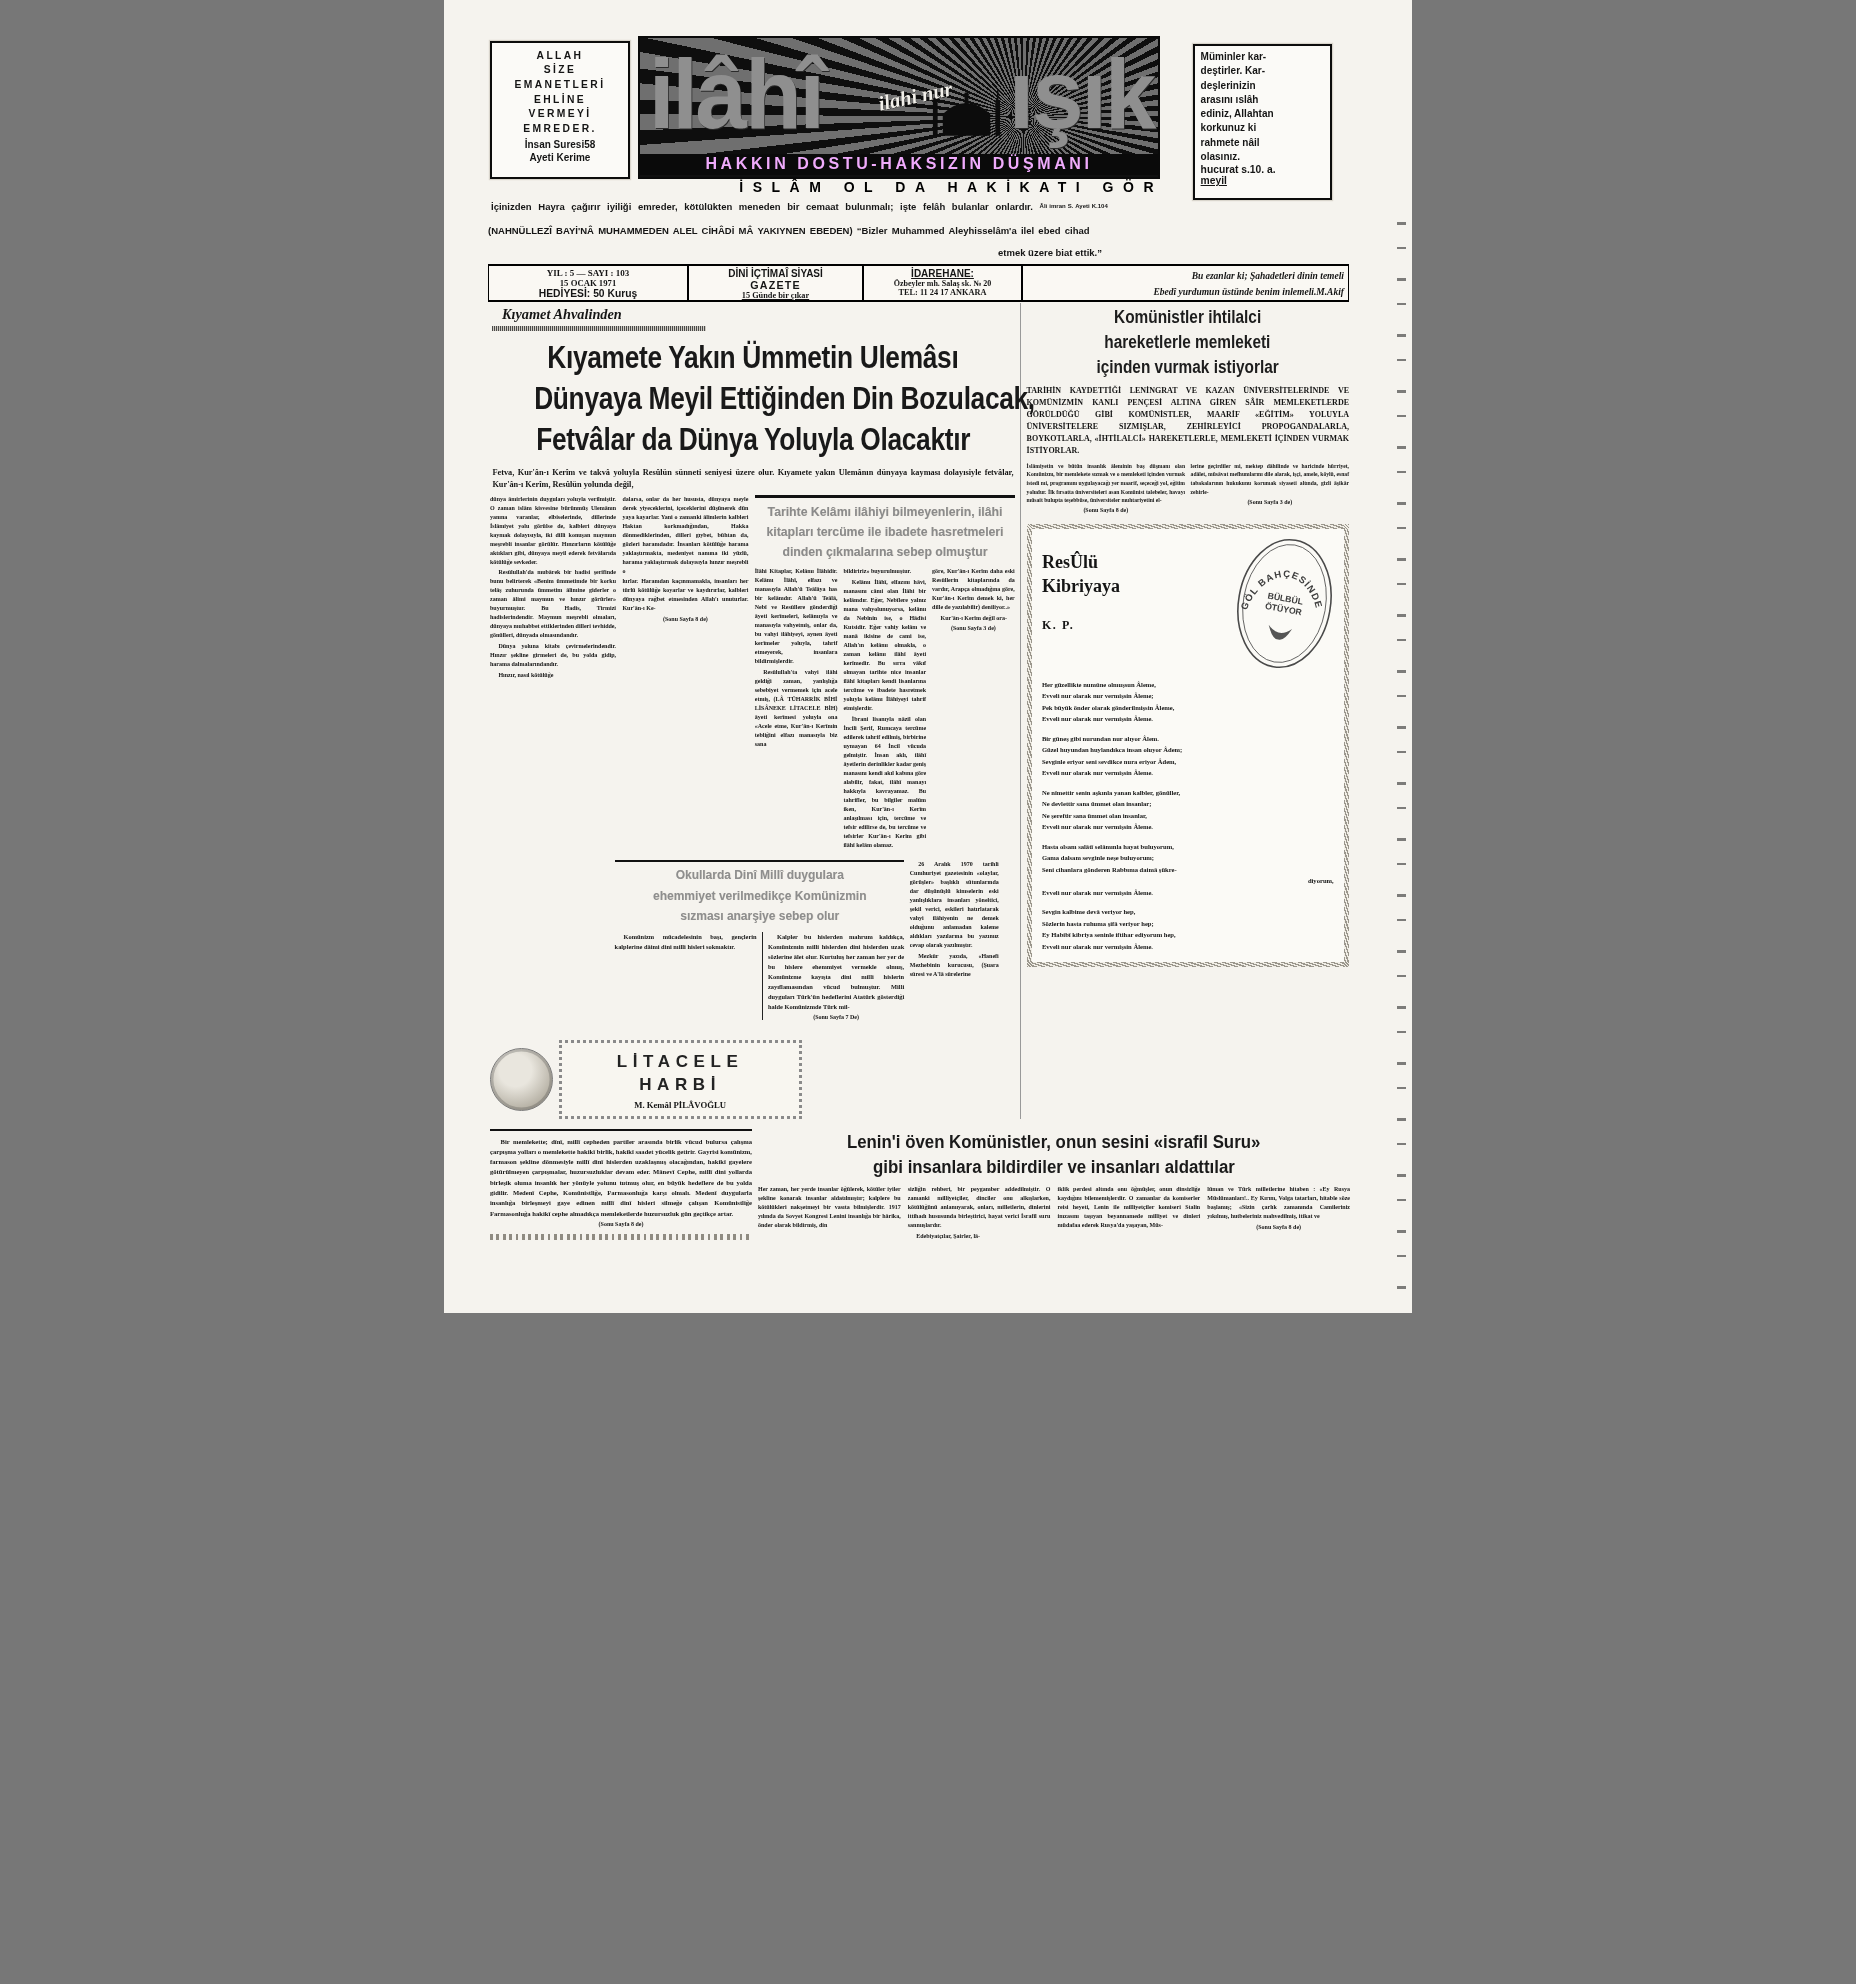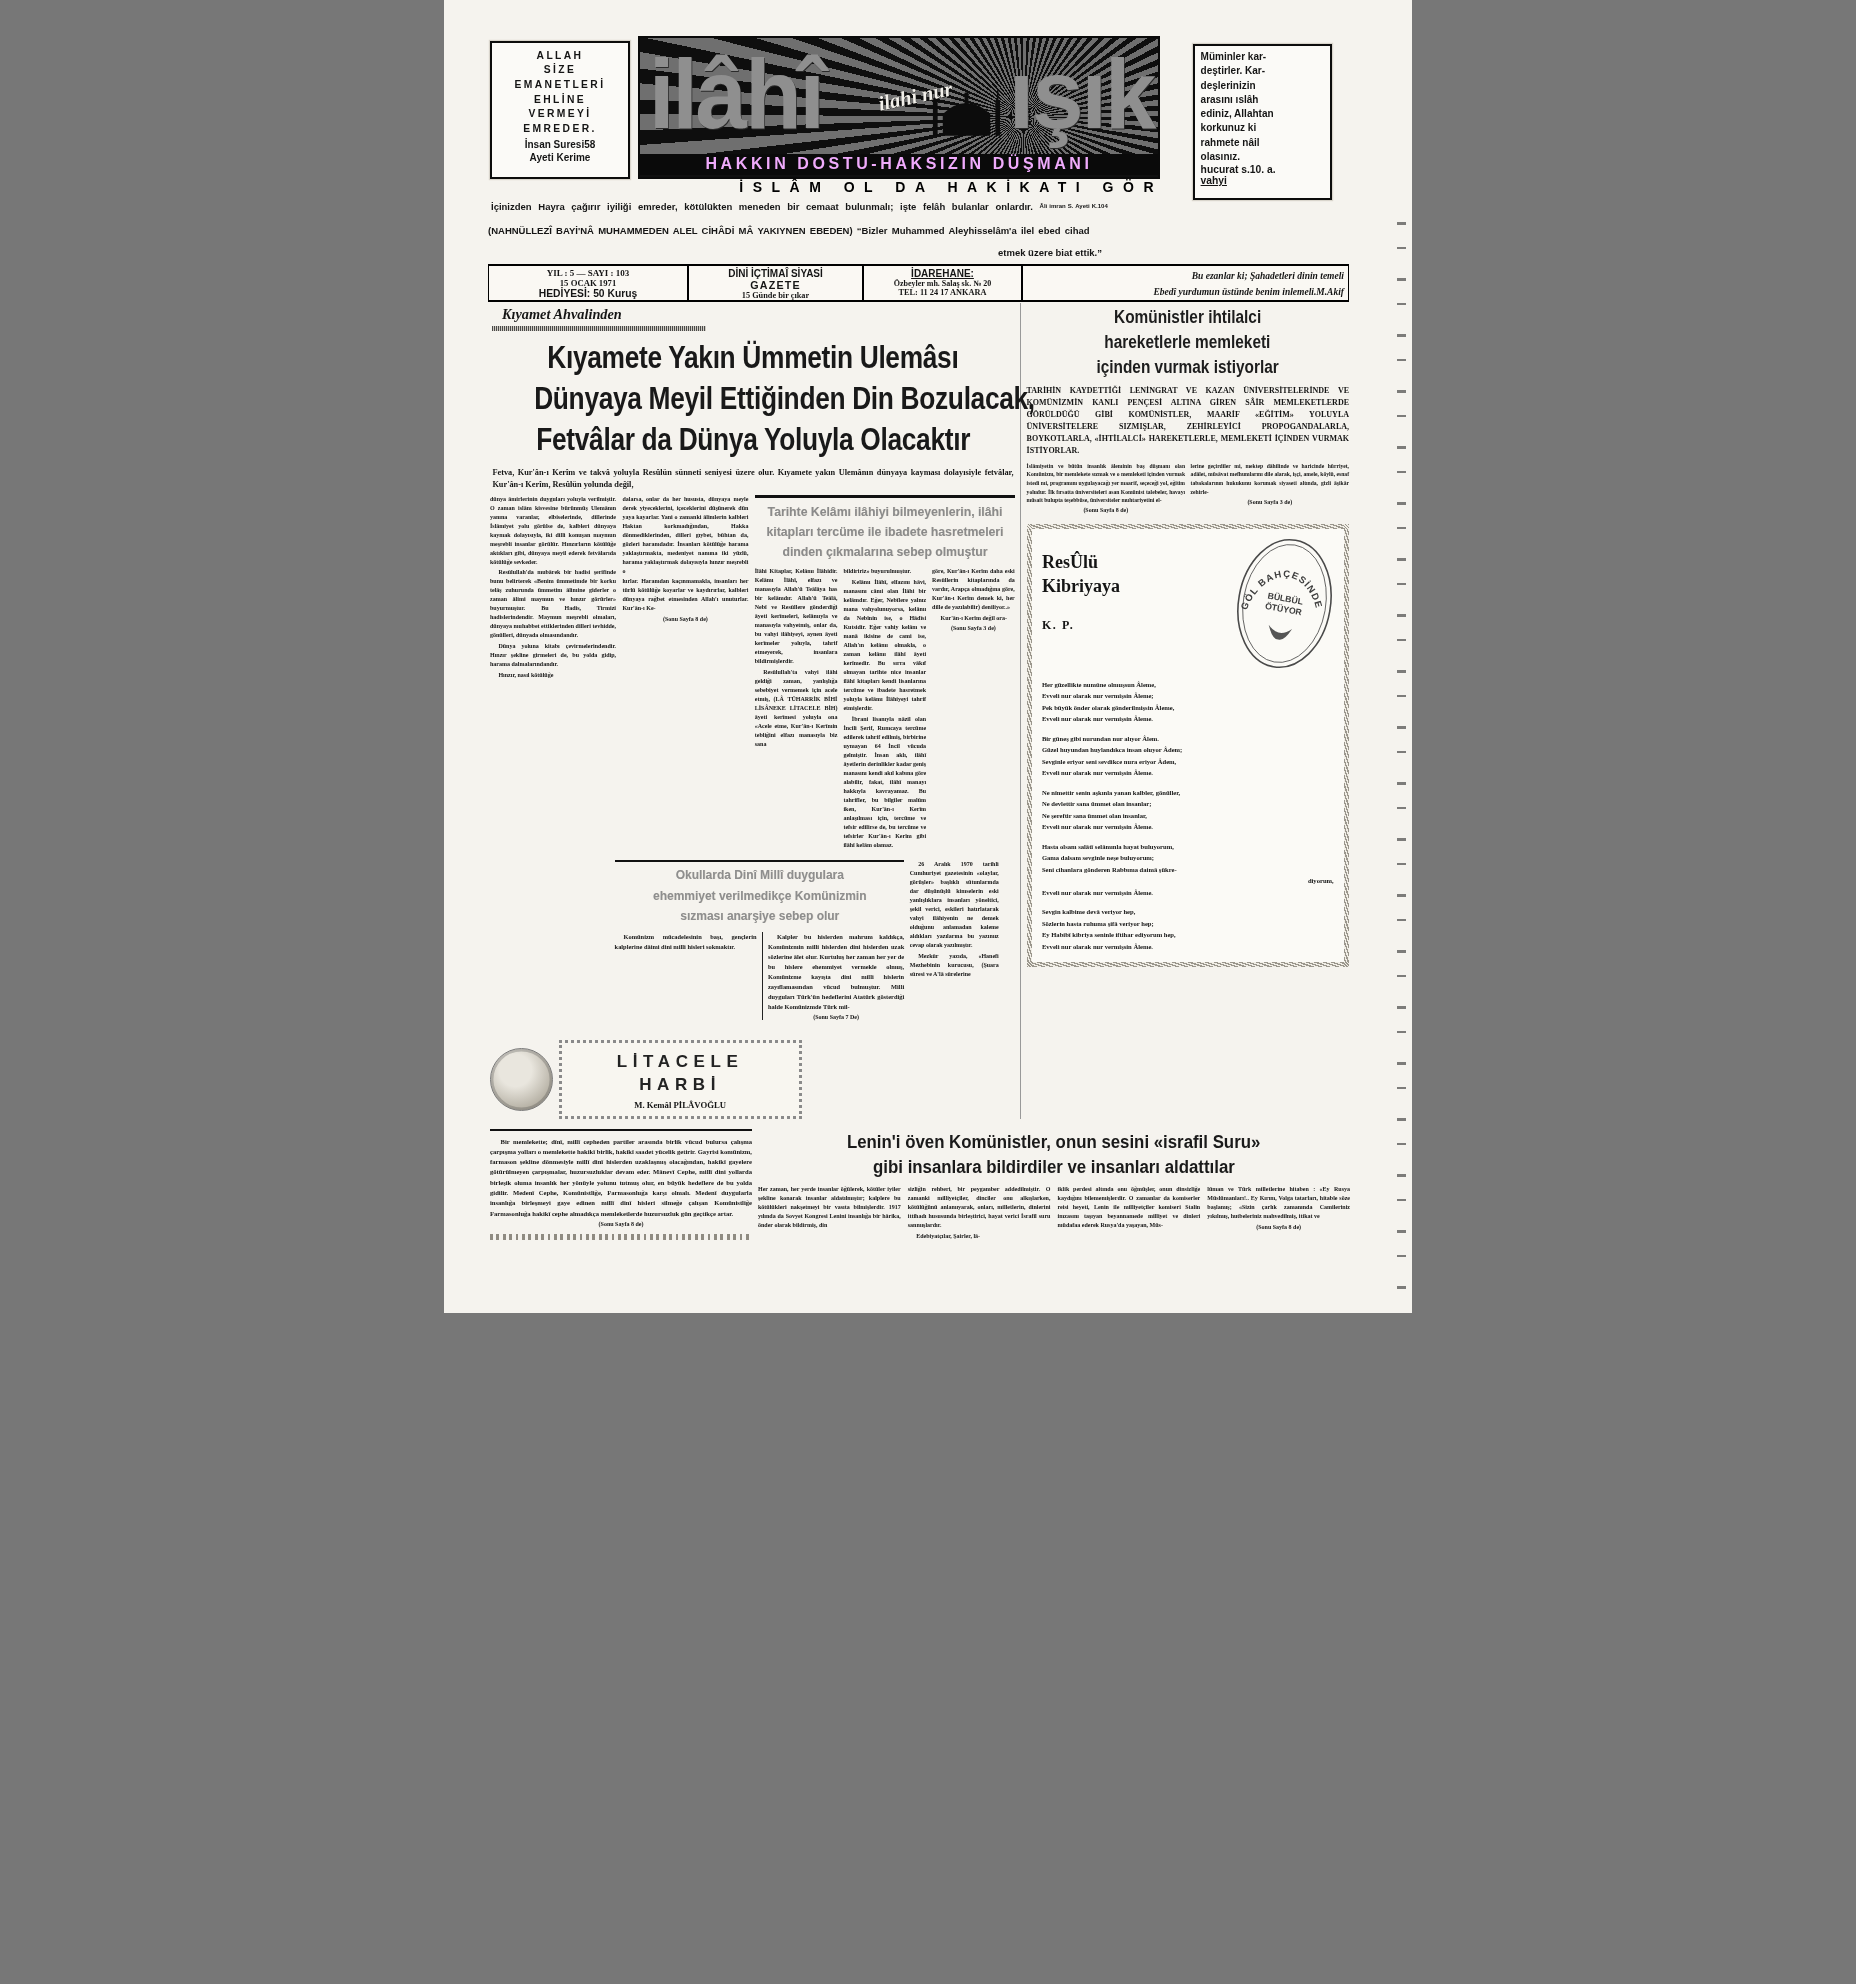--- a/index.html
+++ b/index.html
@@ -62,21 +62,21 @@
   .ibox { border-left:1.2px solid #000; border-right:1.2px solid #000; padding:1.6px 4px; text-align:center; overflow:hidden; }
   .ibox.i1 { flex:0 0 200px; }
   .ibox.i2 { flex:0 0 175px; }
   .ibox.i3 { flex:0 0 159px; border-right:1.2px solid #000; }
   .ibox.i4 { flex:1 1 auto; text-align:right; padding-left:8.7px;font-style:italic; }
   .i1 .l1 { font-weight:bold; font-size:9px; }
   .i1 .l2 { font-weight:bold; font-size:8.7px; }
   .i1 .l3 { font-weight:bold; font-size:10.3px; font-family:"Liberation Sans",sans-serif; }
   .i2 .l1 { font-weight:bold; font-size:10px; font-family:"Liberation Sans",sans-serif;}
   .i2 .l2 { font-weight:bold; font-size:10.7px; letter-spacing:1.2px; font-family:"Liberation Sans",sans-serif;}
-  .i2 .l3 { font-weight:bold; font-size:8.3px; }
+  .i2 .l3 { font-weight:bold; font-size:8.3px;text-decoration:underline; }
   .i3 .l1 { font-weight:bold; font-size:10px; text-decoration:underline; font-family:"Liberation Sans",sans-serif;}
   .i3 .l2 { font-weight:bold; font-size:8px; }
   .i3 .l3 { font-weight:bold; font-size:8.3px; }
   .i4 .l1, .i4 .l2 { font-weight:bold; font-size:9.5px; line-height:16px; }
 
   
   .topgrid { display:grid; grid-template-columns:526px 329px; column-gap:4px; padding-left:46px; }
   .kicker { font-weight:bold; font-style:italic; font-size:14.3px; margin:3.2px 0 2.4px 12px; }
   .kicker-rule { width:214px; height:5.6px; margin-left:1.6px;
     background:repeating-linear-gradient(90deg,#4a4a4a 0 0.8px,#cfcbc2 0.8px 2px); }
@@ -192,21 +192,21 @@
     <div class="hbox right-box abs">
       <div class="r-line">Müminler kar-</div>
       <div class="r-line">deştirler. Kar-</div>
       <div class="r-line">deşlerinizin</div>
       <div class="r-line">arasını ıslâh</div>
       <div class="r-line">ediniz, Allahtan</div>
       <div class="r-line">korkunuz ki</div>
       <div class="r-line">rahmete nâil</div>
       <div class="r-line">olasınız.</div>
       <div class="r-src">hucurat s.10. a.</div>
-      <div class="r-src u">vahyi</div>
+      <div class="r-src u">meyil</div>
     </div>
 
     <div class="islam-line abs">İSLÂM OL DA HAKİKATI GÖR</div>
 
     <div class="verse1 abs">
       <span>İçinizden Hayra çağırır iyiliği emreder, kötülükten meneden bir cemaat bulunmalı; işte felâh bulanlar onlardır.</span>
       <span class="vref">Âli imran S. Ayeti K.104</span>
     </div>
     <div class="verse2 abs">(NAHNÜLLEZÎ BAYİ'NÂ MUHAMMEDEN ALEL CİHÂDİ MÂ YAKIYNEN EBEDEN) “Bizler Muhammed Aleyhisselâm'a ilel ebed cihad</div>
     <div class="verse2b abs">etmek üzere biat ettik.”</div>

